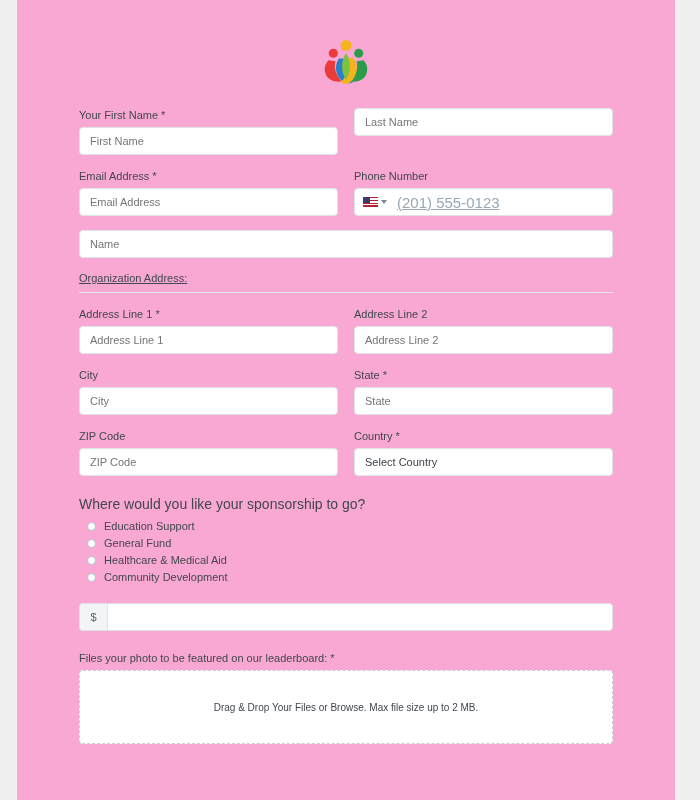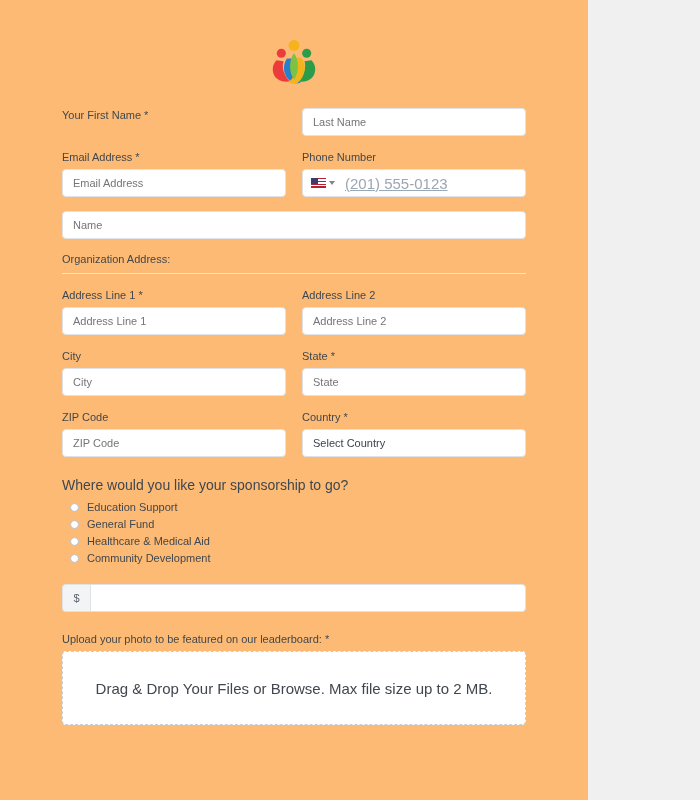--- a/index.html
+++ b/index.html
@@ -5,25 +5,26 @@
   * { box-sizing: border-box; }
   html, body {
     margin: 0;
     padding: 0;
     width: 700px;
     height: 800px;
     background: #f0f0f0;
     font-family: "Liberation Sans", sans-serif;
   }
   .page {
-    width: 588px;
+    width: 658px;
     height: 800px;
-    background: #fdba74;
+    background: #f9a8d4;
     position: relative;
     overflow: hidden;
+    margin-left: 17px;
   }
   .logo-area {
     padding-top: 34px;
     padding-bottom: 18px;
     display: flex;
     justify-content: center;
     align-items: center;
   }
   .logo {
     width: 56px;
@@ -112,20 +113,21 @@
     padding-left: 4px;
     text-decoration: underline;
   }
   .section-label {
     font-size: 11px;
     color: #41474e;
     padding-bottom: 8px;
     border-bottom: 1px solid #e6e9ec;
     margin-bottom: 14px;
     margin-top: 2px;
+    text-decoration: underline;
   }
   .radio-group-label {
     font-size: 14px;
     color: #41474e;
     margin-bottom: 8px;
     display: block;
   }
   .radio-row {
     display: flex;
     align-items: center;
@@ -177,21 +179,21 @@
     border: 1px dashed #c8cfd6;
     border-radius: 4px;
     height: 74px;
     display: flex;
     align-items: center;
     justify-content: center;
     background: #ffffff;
     margin-top: 4px;
   }
   .dropzone-text {
-    font-size: 15px;
+    font-size: 10px;
     color: #41474e;
   }
   .spacer-sm { height: 6px; }
 </style>
 </head>
 <body>
 
 <div class="page">
 
   <div class="logo-area">
@@ -205,20 +207,21 @@
       <path d="M40 27 C47 35 45 48 37 55 C33 58 29 57 26 55 C34 48 37 37 34 27 Z" fill="#f5b31c"></path>
       <path d="M32 22 C26 30 26 44 32 52 C38 44 38 30 32 22 Z" fill="#7ec243"></path>
     </svg>
   </div>
 
   <div class="form">
 
     <div class="row">
       <div class="col field">
         <label class="fld-label">Your First Name *</label>
+        <input class="input" type="text" placeholder="First Name" style="">
       </div>
       <div class="col field">
         <input class="input" type="text" placeholder="Last Name" style="">
       </div>
     </div>
 
     <div class="row">
       <div class="col field">
         <label class="fld-label">Email Address *</label>
         <input class="input" type="text" placeholder="Email Address" style="">
@@ -305,20 +308,20 @@
     <div class="field">
       <div class="amount-wrap">
         <div class="amount-prefix">$</div>
         <input class="amount-input" type="text" placeholder="" style="">
       </div>
     </div>
 
     <div class="spacer-sm"></div>
 
     <div class="field">
-      <label class="fld-label">Upload your photo to be featured on our leaderboard: *</label>
+      <label class="fld-label">Files your photo to be featured on our leaderboard: *</label>
       <div class="dropzone">
         <span class="dropzone-text">Drag &amp; Drop Your Files or Browse. Max file size up to 2 MB.</span>
       </div>
     </div>
 
   </div>
 </div>
 
 </body></html>

